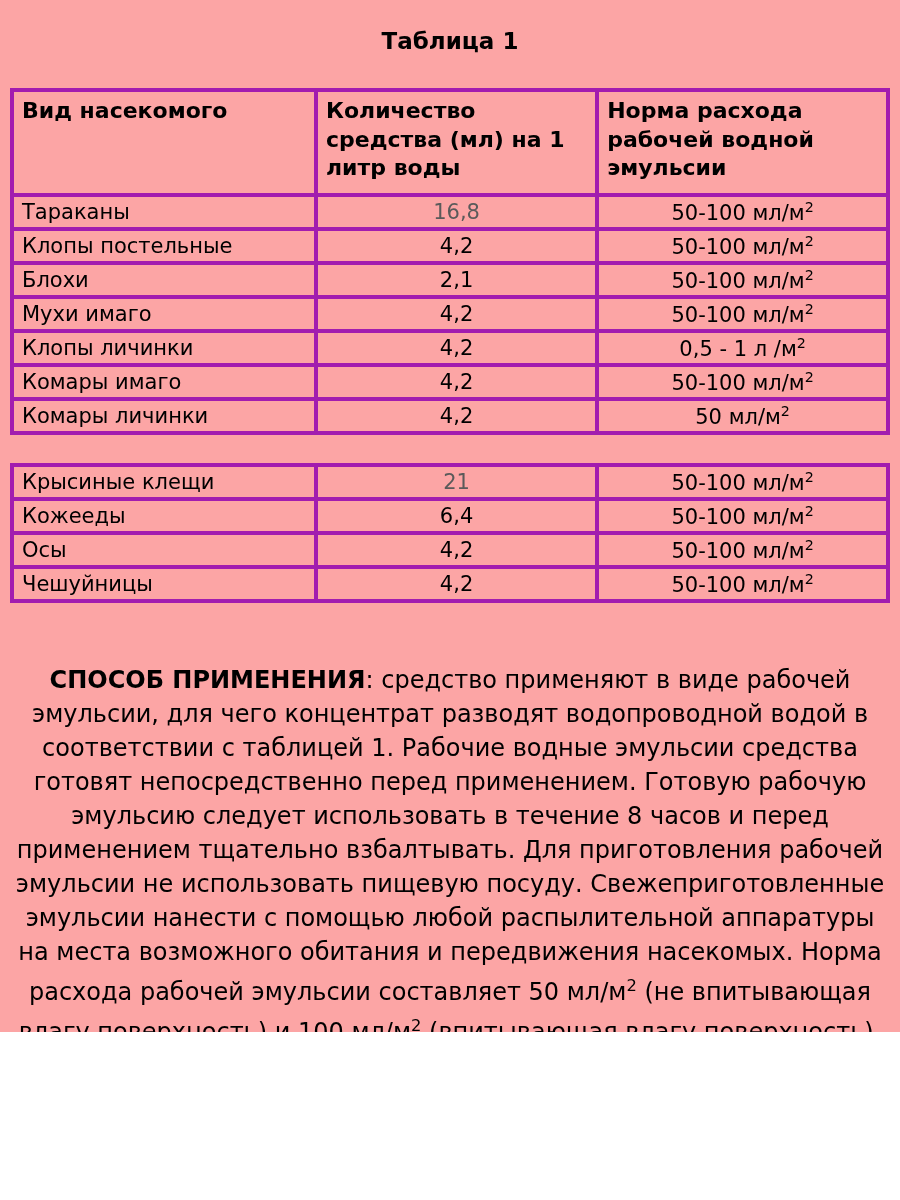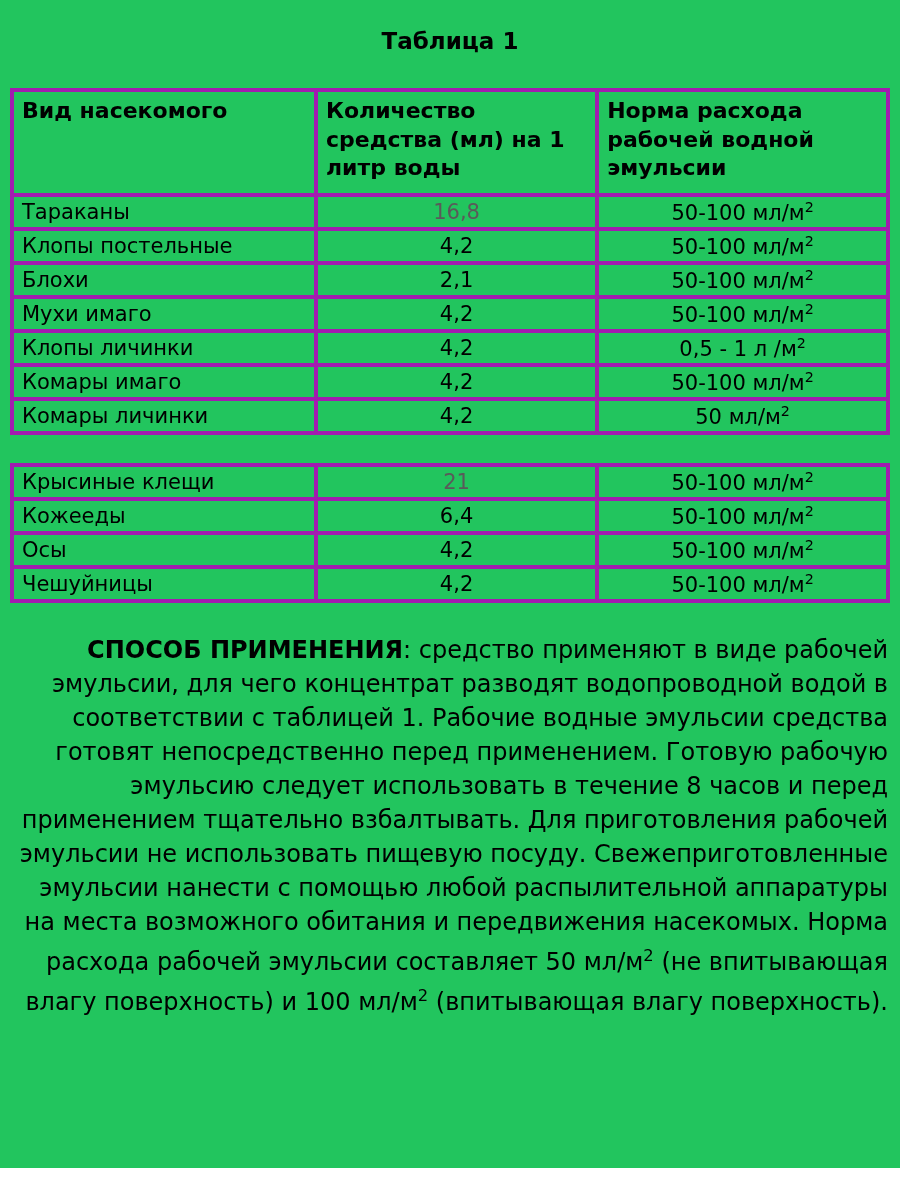--- a/index.html
+++ b/index.html
@@ -1,21 +1,21 @@
 <!DOCTYPE html>
 <html lang="ru" style="--muted-value: #5a5a5a;"><head>
 <meta charset="utf-8">
 <style>
   :root { --muted-value: #5a5a5a; }
   * { box-sizing: border-box; }
   html, body { margin: 0; padding: 0; background: #ffffff; }
   .page {
     width: 900px;
-    height: 1168px;
-    background: #22c55e;
+    height: 1032px;
+    background: #fca5a5;
     color: #000000;
     font-family: "DejaVu Sans", "Liberation Sans", sans-serif;
     padding: 26px 10px 12px 10px;
     overflow: hidden;
   }
   .doc-title {
     text-align: center;
     font-weight: bold;
     font-size: 23px;
     margin: 2px 0 34px 0;
@@ -42,24 +42,24 @@
     padding-top: 5px;
     padding-bottom: 10px;
   }
   table.tbl td { height: 31px; vertical-align: middle; }
   td.name { text-align: left; }
   td.num  { text-align: center; }
   td.muted { color: var(--muted-value, #5a5a5a); }
   sup { font-size: 0.68em; }
   .tbl2 { margin-top: 28px; border-radius: 20px; }
   .usage {
-    margin: 30px 2px 0 2px;
+    margin: 60px 2px 0 2px;
     font-size: 24px;
     line-height: 34px;
-    text-align: right;
+    text-align: center;
   }
   .usage b { font-weight: bold; }
 </style>
 </head>
 <body>
 
 <div class="page">
 
   <div class="doc-title">Таблица 1</div>
 

